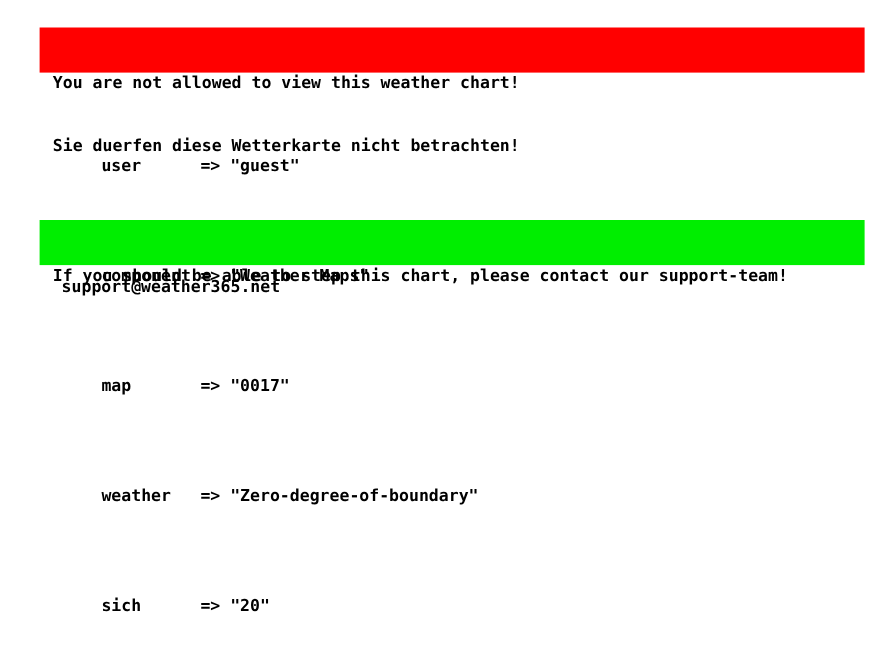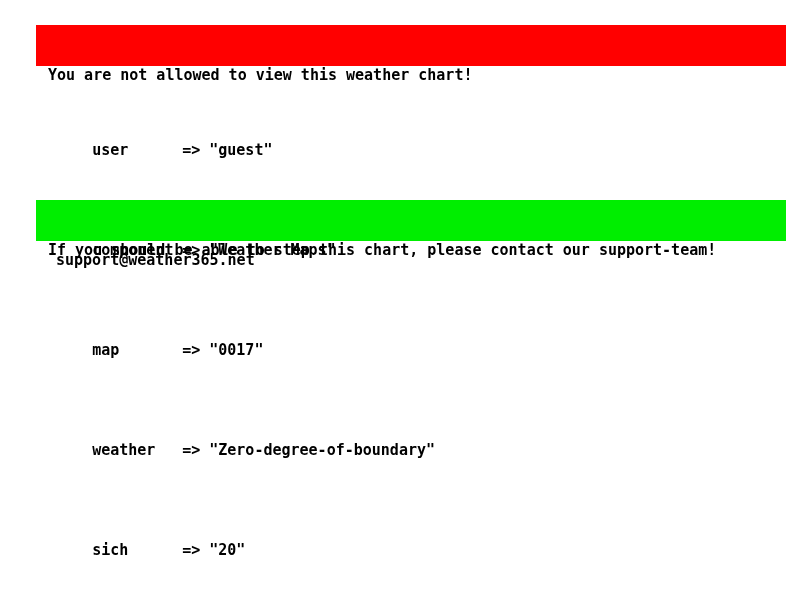--- a/index.html
+++ b/index.html
@@ -57,20 +57,21 @@
     white-space: pre;
   }
 </style>
 </head>
 <body>
 
 <div class="page">
 
   <div class="banner banner-error" style="background: rgb(255, 0, 0); color: rgb(0, 0, 0);">
     <div>You are not allowed to view this weather chart!</div>
+    <div>Sie duerfen diese Wetterkarte nicht betrachten!</div>
   </div>
 
   <div class="kv-block">
     <div class="kv-row">
       <span class="kv-key">user</span><span class="kv-arrow">=&gt;</span><span>"guest"</span>
     </div>
     <div class="kv-row">
       <span class="kv-key">component</span><span class="kv-arrow">=&gt;</span><span>"Weather Maps"</span>
     </div>
     <div class="kv-row">

